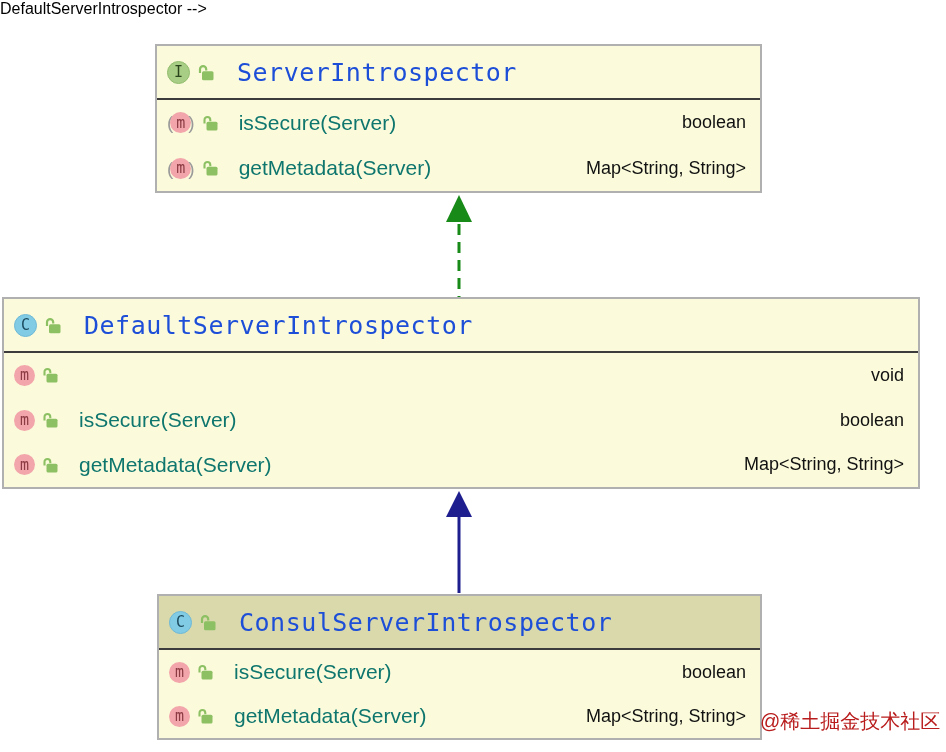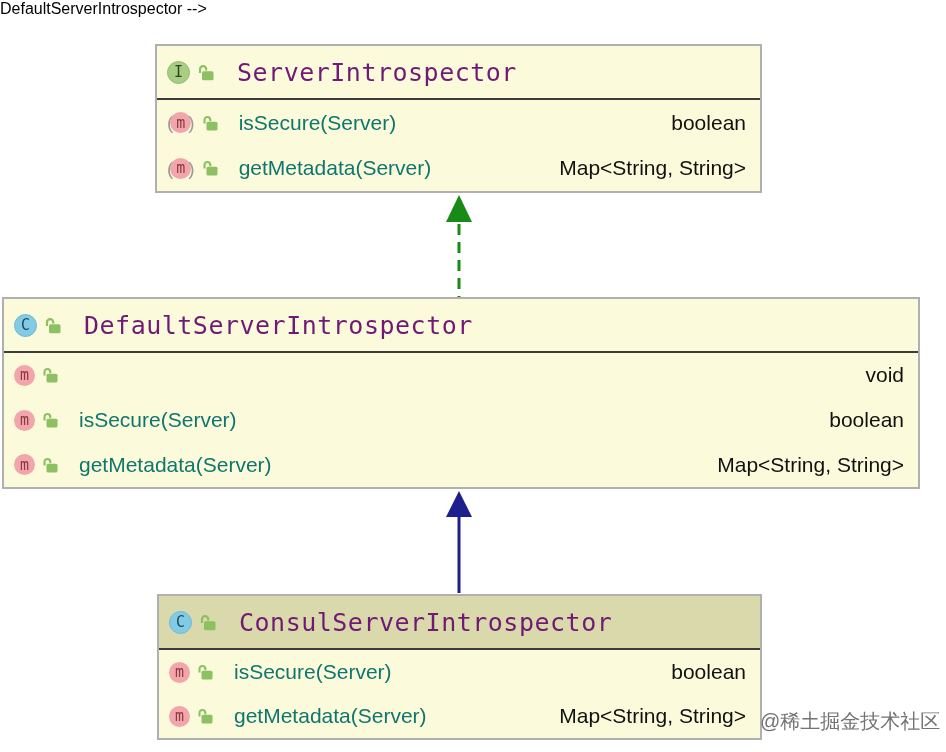--- a/index.html
+++ b/index.html
@@ -25,38 +25,38 @@
     align-items: center;
     border-bottom: 2px solid #3c3c3c;
     padding: 0 14px 0 10px;
     background: #fbfbdc;
   }
   .uml-header.selected { background: #d9d9ab; }
   .class-name {
     font-family: "DejaVu Sans Mono", monospace;
     font-size: 25px;
     letter-spacing: 0.5px;
-    color: #701a75;
+    color: #1d4ed8;
     margin-left: 22px;
     white-space: nowrap;
   }
   .uml-row {
     flex: 1 1 0;
     display: flex;
     align-items: center;
     padding: 0 14px 0 10px;
   }
   .method-name {
     font-size: 21px;
     color: #0f766e;
     margin-left: 20px;
     white-space: nowrap;
   }
   .method-return {
-    font-size: 21px;
+    font-size: 18px;
     color: #111111;
     margin-left: auto;
     padding-left: 14px;
     white-space: nowrap;
   }
   .icon-circle {
     display: inline-flex;
     align-items: center;
     justify-content: center;
     border-radius: 50%;
@@ -78,21 +78,21 @@
   .paren { color: #9a9a9a; font-size: 19px; line-height: 1; }
   .paren.open { margin-right: -3px; }
   .paren.close { margin-left: -3px; }
   .lock { display: inline-flex; margin-left: 7px; flex: 0 0 auto; }
   .edge { position: absolute; }
   #watermark {
     position: absolute;
     left: 760px;
     top: 708px;
     font-size: 20px;
-    color: #737373;
+    color: #b91c1c;
     white-space: nowrap;
   }
 </style>
 </head>
 <body>
 
 <div id="canvas">
 
   
   <div class="uml-box" style="left:155px; top:44px; width:607px; height:149px;">

